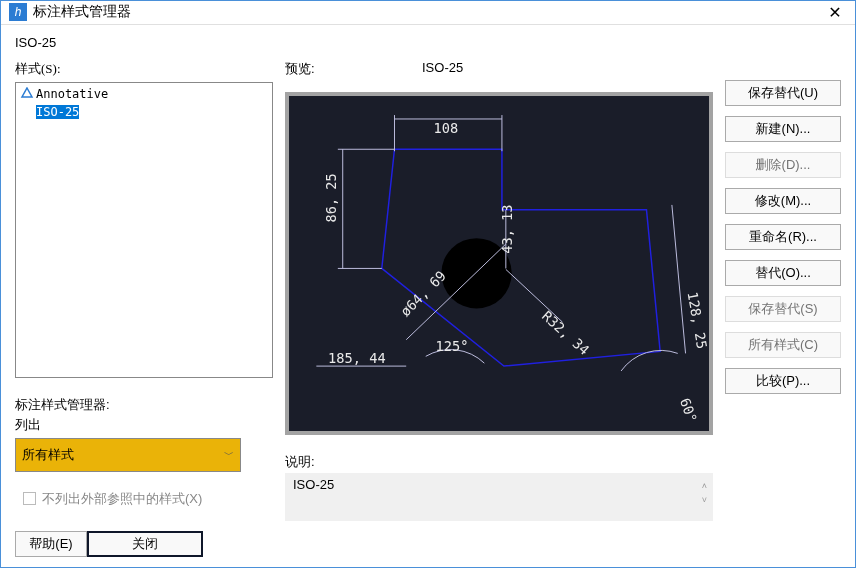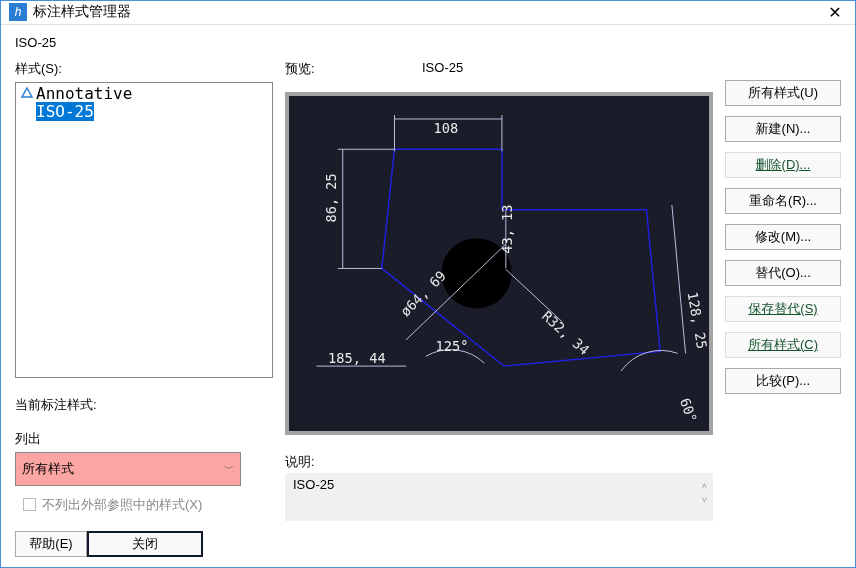--- a/index.html
+++ b/index.html
@@ -9,39 +9,39 @@
   .titlebar .icon { width: 18px; height: 18px; background: #2b7cd3; position: relative; margin-right: 6px; display:flex;align-items:center;justify-content:center;color:#fff;font-style:italic;font-size:12px;}
   .titlebar .title { flex: 1; font-size: 14px; }
   .titlebar .close { width: 24px; text-align: center; font-size: 16px; cursor: pointer; }
   .content { flex: 1; padding: 10px 14px; display: flex; flex-direction: column; }
   .current-row { display: flex; align-items: center; margin-bottom: 10px; }
   .current-row .lbl { width: 160px; }
   .main { flex: 1; display: flex; gap: 12px; }
   .left-col { width: 258px; display: flex; flex-direction: column; }
   .mid-col { flex: 1; display: flex; flex-direction: column; }
   .right-col { width: 116px; display: flex; flex-direction: column; gap: 10px; padding-top: 20px; }
-  .styles-label { margin-bottom: 4px; }
-  .listbox { border: 1px solid #888; height: 296px; background: #fff; padding: 2px; font-family: Consolas, monospace; font-size: 16px; }
+  .styles-label { margin-bottom: 4px; font-family: Liberation Serif, serif; }
+  .listbox { border: 1px solid #888; height: 296px; background: #fff; padding: 2px; font-family: Consolas, monospace; font-size: 12px; }
   .list-item { padding: 0 2px; display: flex; align-items: center; height: 18px; }
   .list-item .aicon { width: 14px; height: 14px; margin-right: 2px; }
   .list-item.selected span.txt { background: #0078d7; color: #fff; }
   .display-opts { margin-top: 18px; }
-  .display-opts .sub { margin-top: 16px; margin-bottom: 4px; font-family: Liberation Mono, monospace; }
-  .combo { width: 226px; height: 24px; border: 1px solid #888; display: flex; align-items: center; padding: 16px 6px; justify-content: space-between; background:#fca5a5; cursor:pointer;}
+  .display-opts .sub { margin-top: 2px; margin-bottom: 4px; font-family: Liberation Mono, monospace; }
+  .combo { width: 226px; height: 24px; border: 1px solid #888; display: flex; align-items: center; padding: 16px 6px; justify-content: space-between; background:#eab308; cursor:pointer;}
   .combo .chev { font-size: 10px; color:#555;}
-  .checkbox-row { display: flex; align-items: center; margin-top: 10px; margin-left: 8px; color: #888; }
+  .checkbox-row { display: flex; align-items: center; margin-top: 18px; margin-left: 8px; color: #888; }
   .checkbox-row .cb { width: 13px; height: 13px; border: 1px solid #bbb; margin-right: 6px; background:#fff;}
   .preview-header { display: flex; margin-bottom: 14px; gap: 17px; }
   .preview-header .plbl { width: 120px; }
   .preview-box { flex: 1; border: 4px solid #a3a3a3; background: #1a1d29; position: relative; height: 340px;}
   .desc-lbl { margin-top: 18px; }
   .desc-box { height: 48px; border: 0; background: #f0f0f0; display: flex; padding: 4px 8px; position:relative;margin-top:2px;}
   .desc-box .arrows { position:absolute; right:6px; top:8px; display:flex;flex-direction:column;gap:4px;font-size:9px;color:#999;}
   .btn { height: 26px; border: 1px solid #aaa; background: #f9f9f9; font-size: 13px; text-align: center; display:flex;align-items:center;justify-content:center; cursor:pointer; font-family:inherit;}
-  .btn.disabled { color: #14532d; border-color: #ddd; cursor:default;text-decoration:underline;}
+  .btn.disabled { color: #737373; border-color: #ddd; cursor:default;}
   .btn.primary { border: 2px solid #0f172a; }
   .bottom { height: 44px; display: flex; align-items: center; padding: 0 14px 10px 14px;}
   .bottom .help-btn { width: 72px; }
   .bottom .close-btn { width: 116px; }
   .preview-svg { width:100%; height:100%; }
   .preview-svg text { fill:#eaeaea; font-family: SimSun, monospace; font-size:14px; }
   .preview-svg line { stroke:#c0c0e0; stroke-width:1; }
   .preview-svg path.dimline { stroke:#c0c0e0; stroke-width:1; fill:none;}
   .preview-svg path.shape { stroke:#2020e0; stroke-width:1.5; fill:none;}
 </style>
@@ -71,21 +71,21 @@
               </svg>
               <span class="txt">Annotative</span>
             </div>
             <div class="list-item selected">
               <span style="width: 16px; display: inline-block;"></span>
               <span class="txt">ISO-25</span>
             </div>
           </div>
 
         <div class="display-opts">
-          <div>当前标注样式:</div>
+          <div>标注样式管理器:</div>
           <div class="sub">列出</div>
           <div class="combo">
             <span>所有样式</span>
             <span class="chev">﹀</span>
           </div>
           <div class="checkbox-row">
             <span class="cb"></span>
             <span>不列出外部参照中的样式(X)</span>
           </div>
         </div>
@@ -138,25 +138,25 @@
         <div class="desc-box">
           <span>ISO-25</span>
           <span class="arrows">
               <span>˄</span>
               <span>˅</span>
             </span>
         </div>
       </div>
 
       <div class="right-col">
-        <div class="btn">所有样式(U)</div>
+        <div class="btn">保存替代(U)</div>
         <div class="btn">新建(N)...</div>
         <div class="btn disabled">删除(D)...</div>
+        <div class="btn">修改(M)...</div>
         <div class="btn">重命名(R)...</div>
-        <div class="btn">修改(M)...</div>
         <div class="btn">替代(O)...</div>
         <div class="btn disabled">保存替代(S)</div>
         <div class="btn disabled">所有样式(C)</div>
         <div class="btn">比较(P)...</div>
       </div>
     </div>
   </div>
 
   <div class="bottom">
     <div class="btn help-btn">帮助(E)</div>

